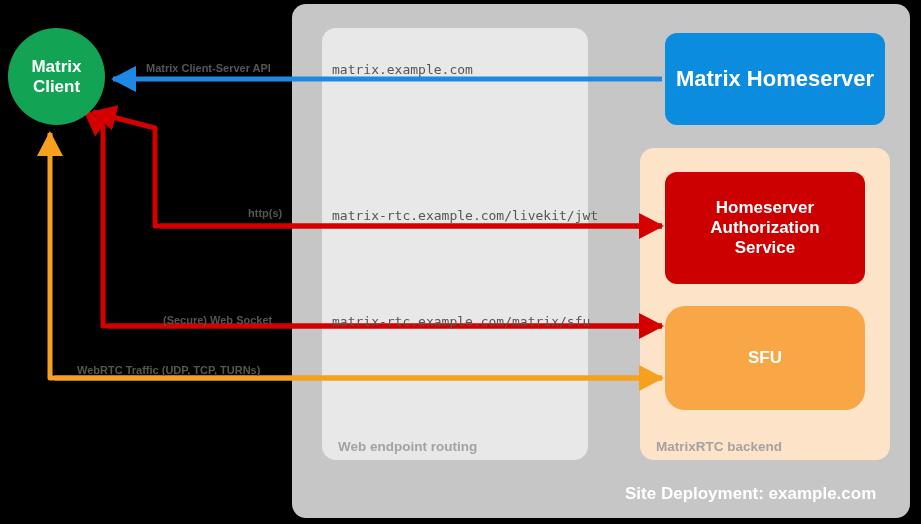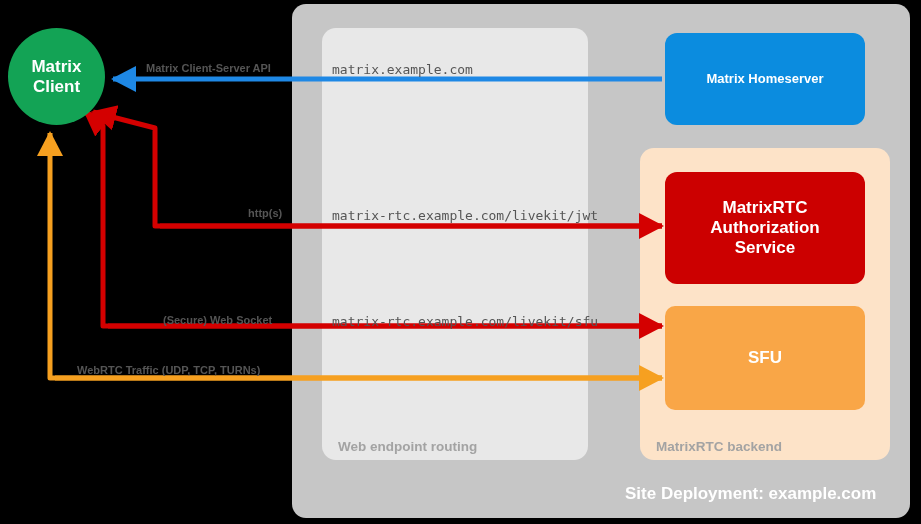--- a/index.html
+++ b/index.html
@@ -24,23 +24,23 @@
     position:absolute;font-size:13.5px;font-weight:bold;color:#a3a3a3;white-space:nowrap;
   }
   .cap-web{left:338px;top:439px;}
   .cap-rtc{left:656px;top:439px;}
   .cap-site{left:625px;top:484px;color:#ffffff;font-size:17px;font-weight:bold;text-align:right;}
 
   
   .node{position:absolute;box-sizing:border-box;display:flex;align-items:center;justify-content:center;
         text-align:center;color:#ffffff;font-weight:bold;line-height:1.16;}
   .node-client{left:8px;top:28px;width:97px;height:97px;border-radius:50%;background:#13a355;font-size:17px;}
-  .node-hs{left:665px;top:33px;width:200px;height:92px;border-radius:12px;background:#0b8cdf;font-size:13px;}
+  .node-hs{left:665px;top:33px;width:220px;height:92px;border-radius:12px;background:#0b8cdf;font-size:22px;}
   .node-auth{left:665px;top:172px;width:200px;height:112px;border-radius:12px;background:#cc0000;font-size:17px;}
-  .node-sfu{left:665px;top:306px;width:200px;height:104px;border-radius:10px;background:#f9a647;font-size:17px;}
+  .node-sfu{left:665px;top:306px;width:200px;height:104px;border-radius:20px;background:#f9a647;font-size:17px;}
 
   
   .elabel{position:absolute;white-space:nowrap;font-size:11px;font-weight:bold;color:#555555;margin-left:15px;}
   .mlabel{position:absolute;white-space:nowrap;font-size:13px;color:#555555;
           font-family:"DejaVu Sans Mono","Liberation Mono",monospace;}
   .lbl-csapi{left:131px;top:62px;}
   .lbl-http{left:233px;top:207px;}
   .lbl-ws{left:148px;top:314px;text-align:right;}
   .lbl-webrtc{left:62px;top:364px;text-align:center;}
   .lbl-url-matrix{left:332px;top:62px;}
@@ -95,36 +95,36 @@
       <span>Client</span>
     </div>
   </div>
 
   <div class="node node-hs">
     <span>Matrix Homeserver</span>
   </div>
 
   <div class="node node-auth">
     <div>
-      <span>MatrixRTC</span><br>
+      <span>Homeserver</span><br>
       <span>Authorization</span><br>
       <span>Service</span>
     </div>
   </div>
 
   <div class="node node-sfu">
     <span>SFU</span>
   </div>
 
   <div class="elabel lbl-csapi">Matrix Client-Server API</div>
   <div class="elabel lbl-http">http(s)</div>
   <div class="elabel lbl-ws">(Secure) Web Socket</div>
   <div class="elabel lbl-webrtc">WebRTC Traffic (UDP, TCP, TURNs)</div>
 
   <div class="mlabel lbl-url-jwt">matrix-rtc.example.com/livekit/jwt</div>
   <div class="mlabel lbl-url-matrix">matrix.example.com</div>
-  <div class="mlabel lbl-url-sfu">matrix-rtc.example.com/livekit/sfu</div>
+  <div class="mlabel lbl-url-sfu">matrix-rtc.example.com/matrix/sfu</div>
 
   <div class="panel-caption cap-web">Web endpoint routing</div>
   <div class="panel-caption cap-rtc">MatrixRTC backend</div>
   <div class="panel-caption cap-site">Site Deployment: example.com</div>
 
 </div>
 
 </body></html>

